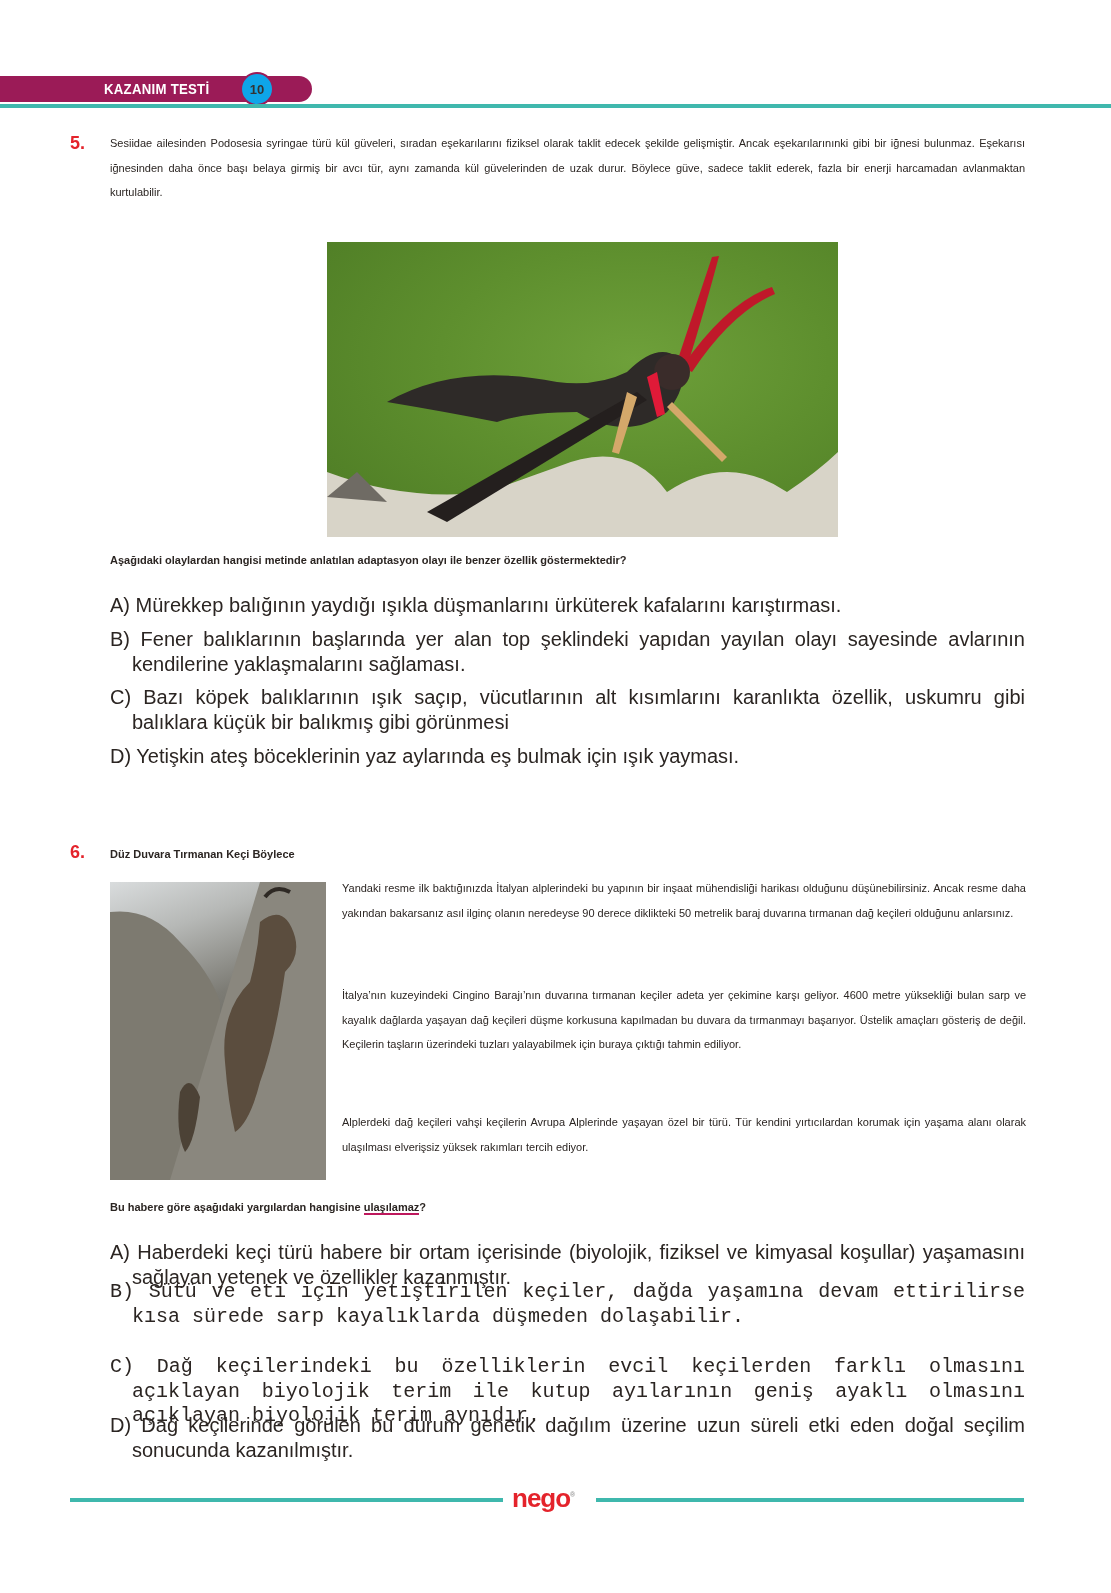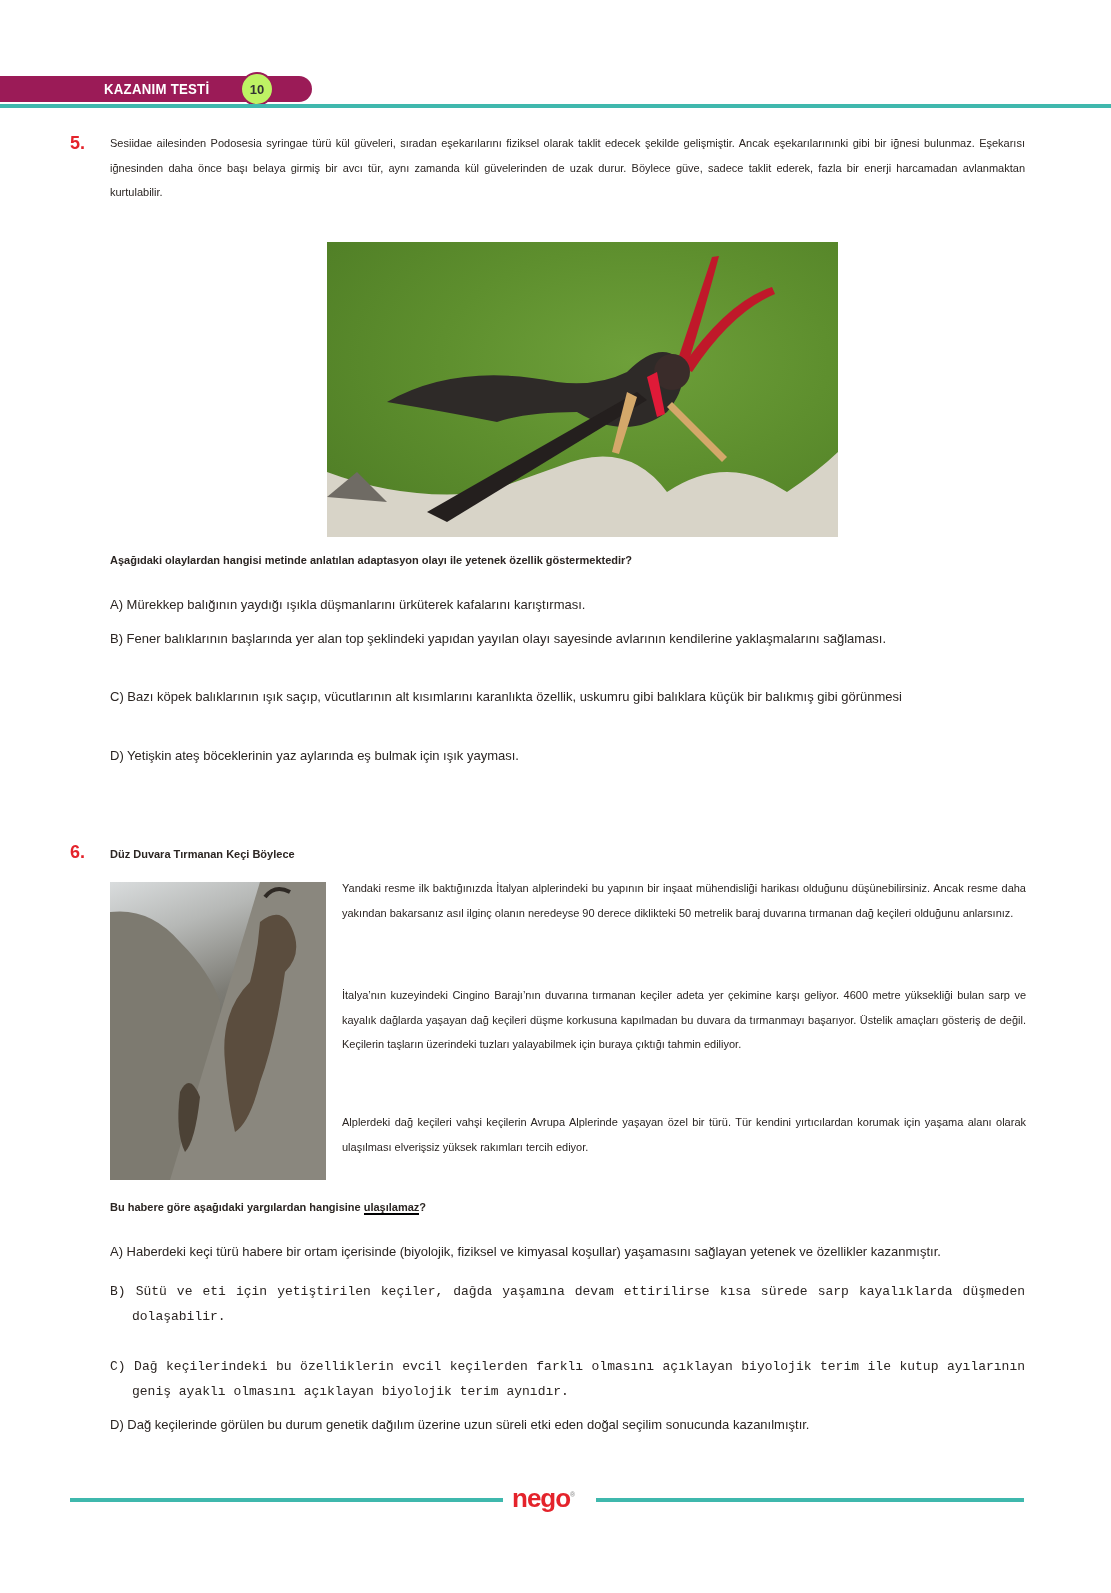--- a/index.html
+++ b/index.html
@@ -3,34 +3,34 @@
 <meta charset="utf-8">
 <style>
   html, body { margin:0; padding:0; background:#ffffff; }
   body { width:1111px; height:1593px; position:relative; overflow:hidden;
          font-family:"Liberation Sans", sans-serif; color:#2b2522; }
   .hdr-band { position:absolute; left:0; top:76px; width:312px; height:26px;
               background:#9b1b57; border-radius:0 14px 14px 0; }
   .hdr-title { position:absolute; left:104px; top:80px; color:#fff; font-weight:bold;
                font-size:15px; letter-spacing:0.3px; font-family:"Liberation Sans", sans-serif; transform:scaleX(0.88); transform-origin:left; }
   .hdr-circle { position:absolute; left:240px; top:72px; width:34px; height:34px; border-radius:50%;
-                background:#bef264; border:2px solid #9b1b57; box-sizing:border-box;
+                background:#0ea5e9; border:2px solid #9b1b57; box-sizing:border-box;
                 display:flex; align-items:center; justify-content:center; font-weight:bold; font-size:13px; color:#333; }
   .hdr-line { position:absolute; left:0; top:104px; width:1111px; height:4px; background:#3fb8ad; }
   .qnum { position:absolute; color:#e4232b; font-weight:bold; font-size:18px; }
   .para { position:absolute; font-size:11px; line-height:24.5px; text-align:justify; }
   .bold { font-weight:bold; }
-  .opt { position:absolute; font-size:13px; line-height:24.5px; left:110px; width:915px;
+  .opt { position:absolute; font-size:20px; line-height:24.5px; left:110px; width:915px;
          padding-left:22px; text-indent:-22px; box-sizing:border-box; text-align:justify; }
   .img { position:absolute; overflow:hidden; }
   .moth { left:327px; top:242px; width:511px; height:295px;
           background:radial-gradient(ellipse at 60% 40%, #6ea03a 0%, #5e8f2e 45%, #4c7a24 100%); }
   .goat { left:110px; top:882px; width:216px; height:298px;
           background:linear-gradient(160deg,#d9dcdd 0%,#b6b8b6 18%,#7c7b74 40%,#5d5c56 70%,#6e6c65 100%); }
-  u.ul { text-decoration:none; border-bottom:2px solid #000000;margin-top:23px; }
+  u.ul { text-decoration:none; border-bottom:2px solid #be185d;margin-top:23px; }
   .ftr-line { position:absolute; top:1498px; height:4px; background:#3fb8ad; }
   .logo { position:absolute; left:512px; top:1483px; font-weight:bold; font-size:26px; color:#e4232b; letter-spacing:-1px; }
   .logo sup { font-size:7px; color:#999; }
 </style>
 </head>
 <body>
 
 <div class="hdr-band"></div>
 <div class="hdr-title">KAZANIM TESTİ</div>
 <div class="hdr-circle">10</div>
@@ -47,21 +47,21 @@
     <path d="M100 270 L310 150 L320 158 L120 280 Z" fill="#241f1e"></path>
     <path d="M350 120 Q370 60 385 15 L392 14 Q380 60 360 125 Z" fill="#c0182a"></path>
     <path d="M355 125 Q400 60 445 45 L448 52 Q405 70 365 130 Z" fill="#c0182a"></path>
     <path d="M300 150 L285 210 L292 212 L310 155 Z" fill="#d4a86a"></path>
     <path d="M345 160 L400 215 L395 220 L340 165 Z" fill="#d4a86a"></path>
     <circle cx="345" cy="130" r="18" fill="#3a2c2a"></circle>
     <path d="M320 135 L330 175 L338 172 L330 130 Z" fill="#e01a38"></path>
   </svg>
 </div>
 
-<div class="para bold" style="left:110px;top:548px;width:930px;">Aşağıdaki olaylardan hangisi metinde anlatılan adaptasyon olayı ile yetenek özellik göstermektedir?</div>
+<div class="para bold" style="left:110px;top:548px;width:930px;">Aşağıdaki olaylardan hangisi metinde anlatılan adaptasyon olayı ile benzer özellik göstermektedir?</div>
 
 <div class="opt" style="top:593px;">A) Mürekkep balığının yaydığı ışıkla düşmanlarını ürküterek kafalarını karıştırması.</div>
 <div class="opt" style="top:627px;">B) Fener balıklarının başlarında yer alan top şeklindeki yapıdan yayılan olayı sayesinde avlarının kendilerine yaklaşmalarını sağlaması.</div>
 <div class="opt" style="top:685px;">C) Bazı köpek balıklarının ışık saçıp, vücutlarının alt kısımlarını karanlıkta özellik, uskumru gibi balıklara küçük bir balıkmış gibi görünmesi</div>
 <div class="opt" style="top:744px;">D) Yetişkin ateş böceklerinin yaz aylarında eş bulmak için ışık yayması.</div>
 
 <div class="qnum" style="left:70px;top:842px;">6.</div>
 <div class="para bold" style="left:110px;top:842px;width:600px;">Düz Duvara Tırmanan Keçi Böylece</div>
 
 <div class="img goat">

